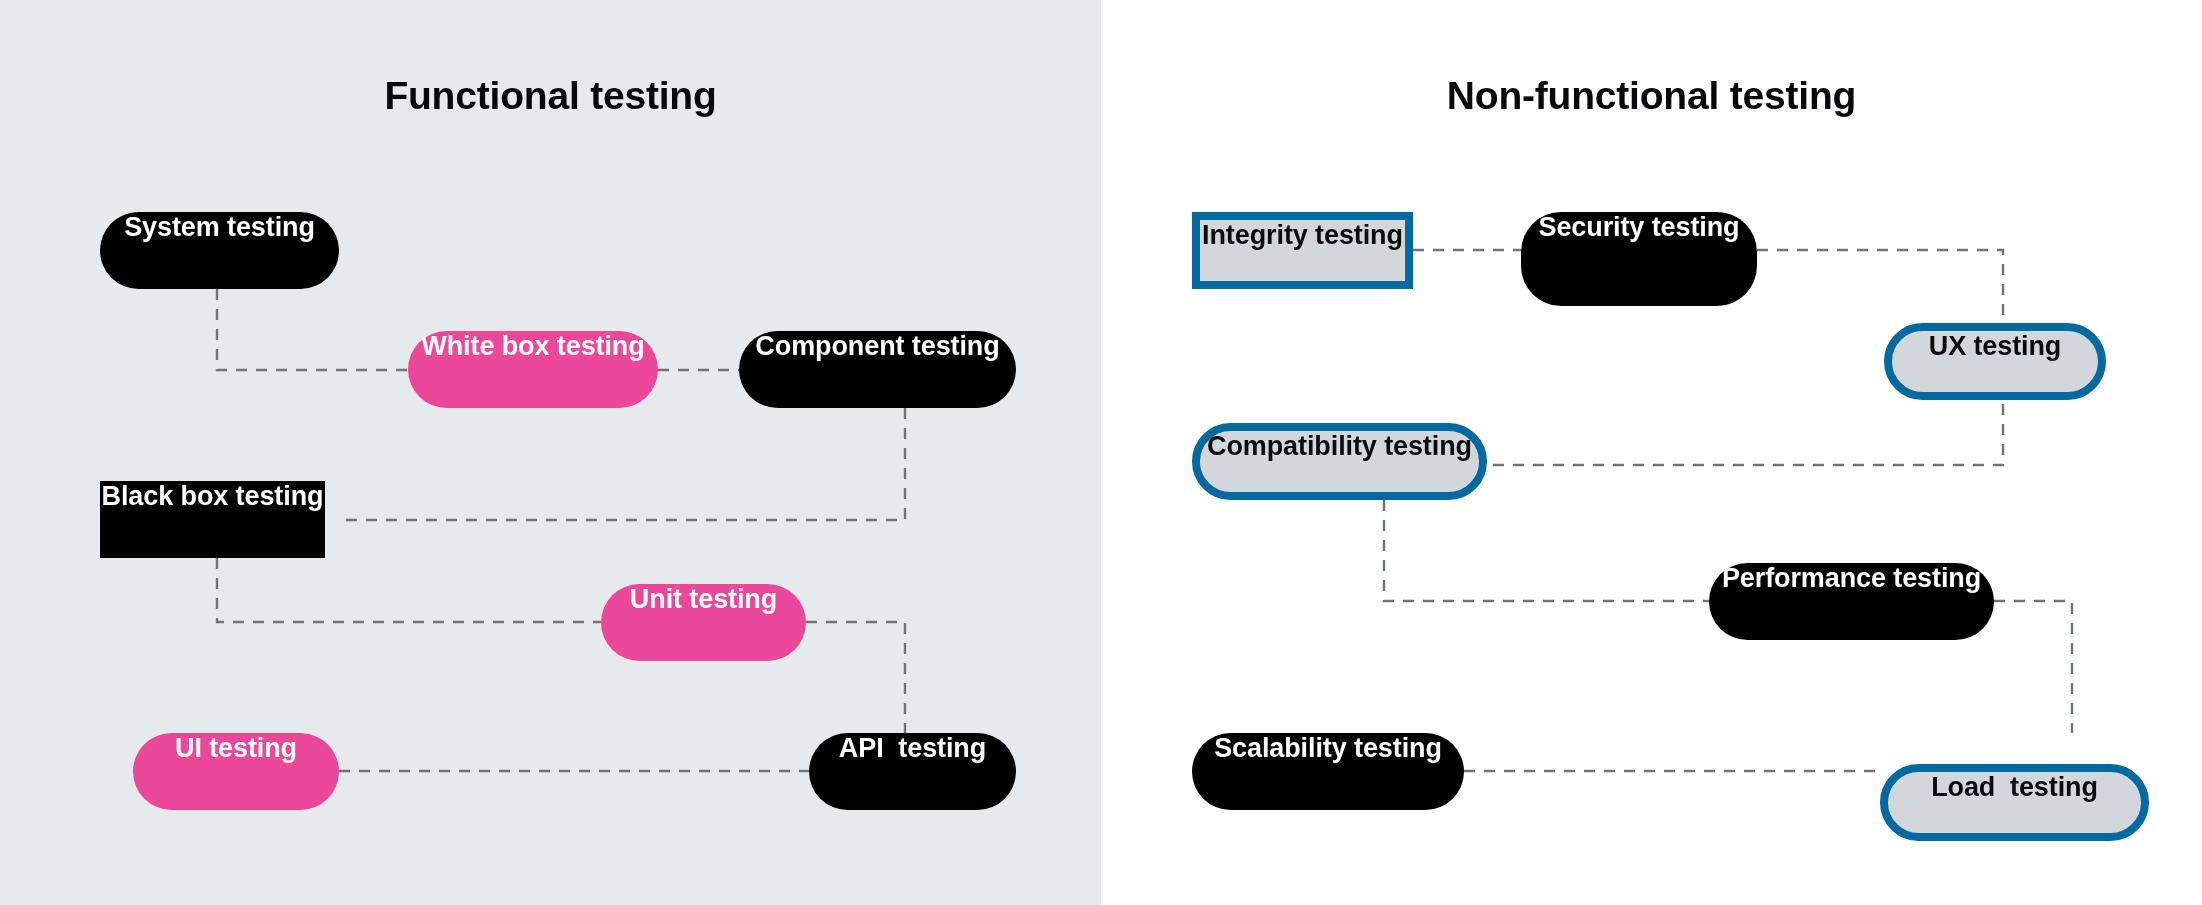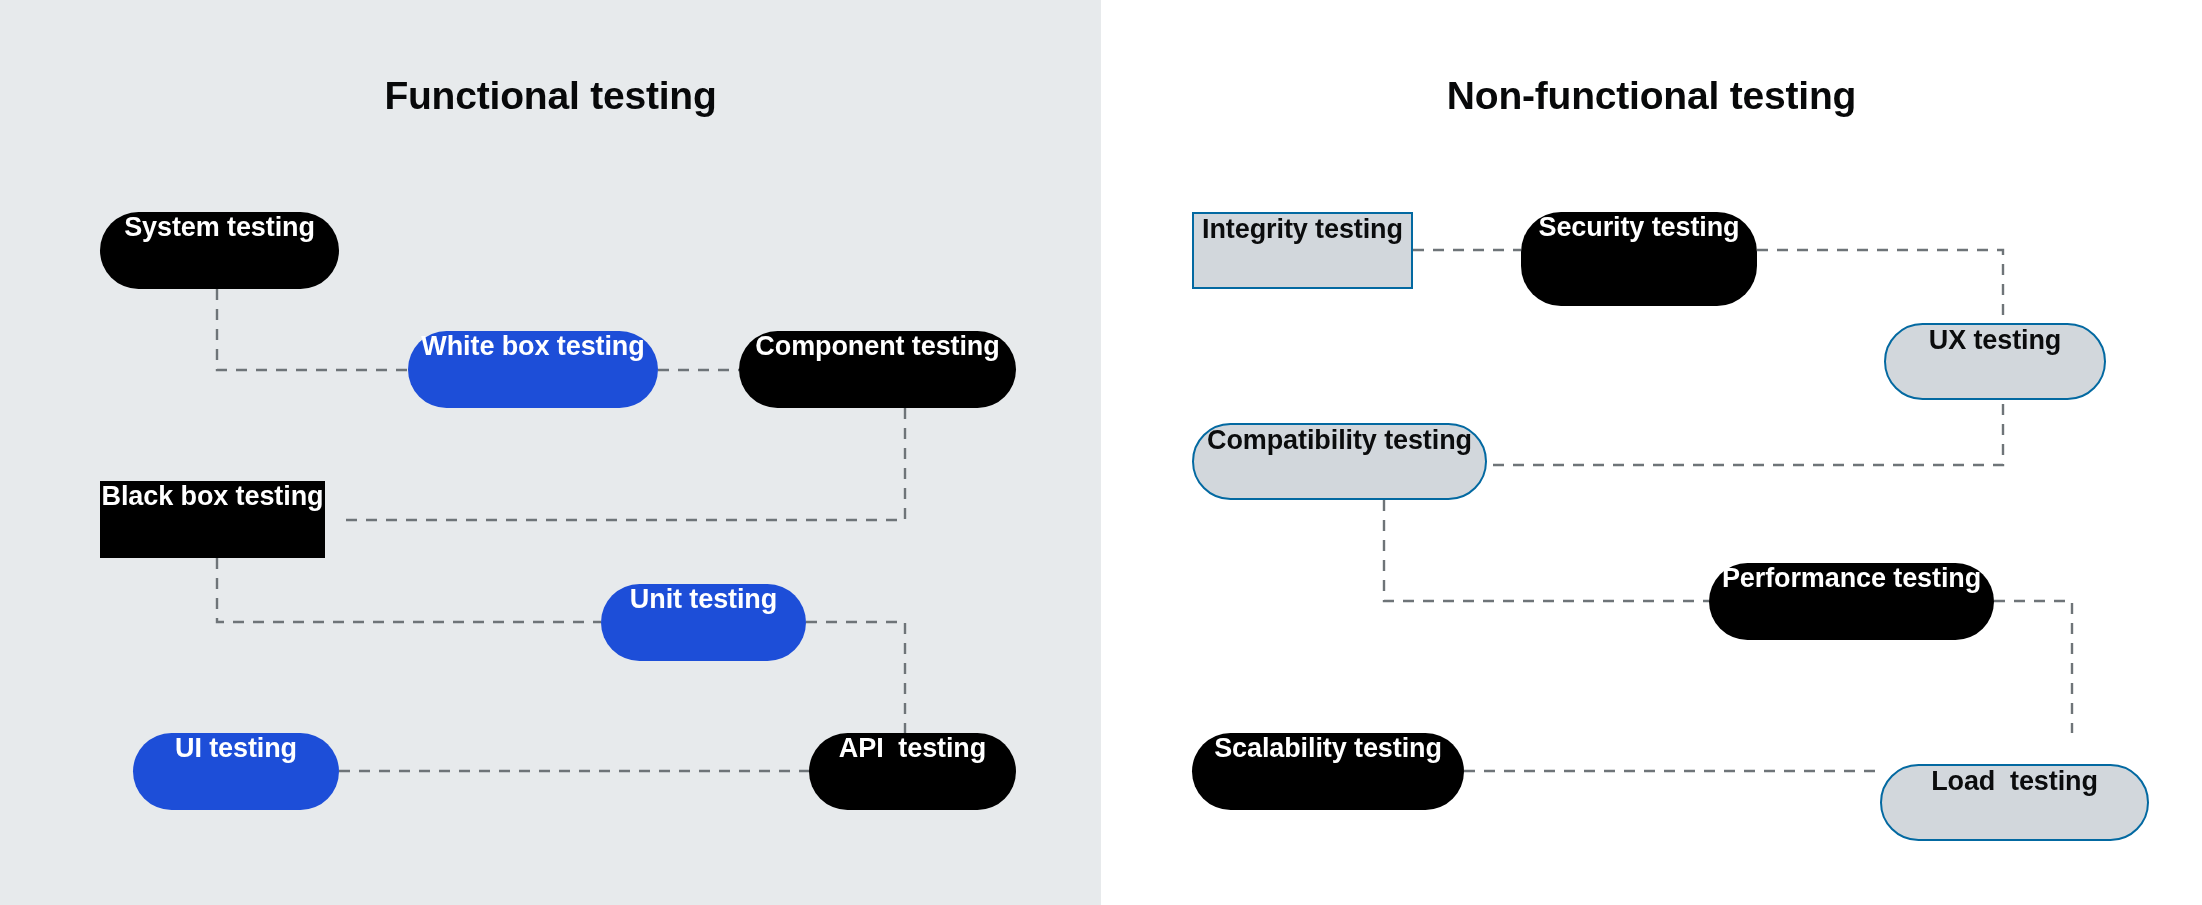--- a/index.html
+++ b/index.html
@@ -58,22 +58,22 @@
     display: flex;
     align-items: flex-start;
     justify-content: center;
     box-sizing: border-box;
     font-size: 27px;
     font-weight: 700;
     white-space: pre;
     letter-spacing: -0.1px;
   }
   .node.dark  { background: #000000; color: #ffffff; border: none; }
-  .node.coral { background: #1d4ed8; color: #ffffff; border: none; }
-  .node.gray  { background: #d2d7dc; color: #0b0c0d; border: 2px solid #0369a1; }
+  .node.coral { background: #ec4899; color: #ffffff; border: none; }
+  .node.gray  { background: #d2d7dc; color: #0b0c0d; border: 8px solid #0369a1; }
   .node.pill  { border-radius: 40px; }
   .node.rect  { border-radius: 0; }
 </style>
 </head>
 <body>
 
 <div id="canvas">
 
   <div class="panel-bg" id="panel-left-bg"></div>
   <div class="panel-bg" id="panel-right-bg"></div>

